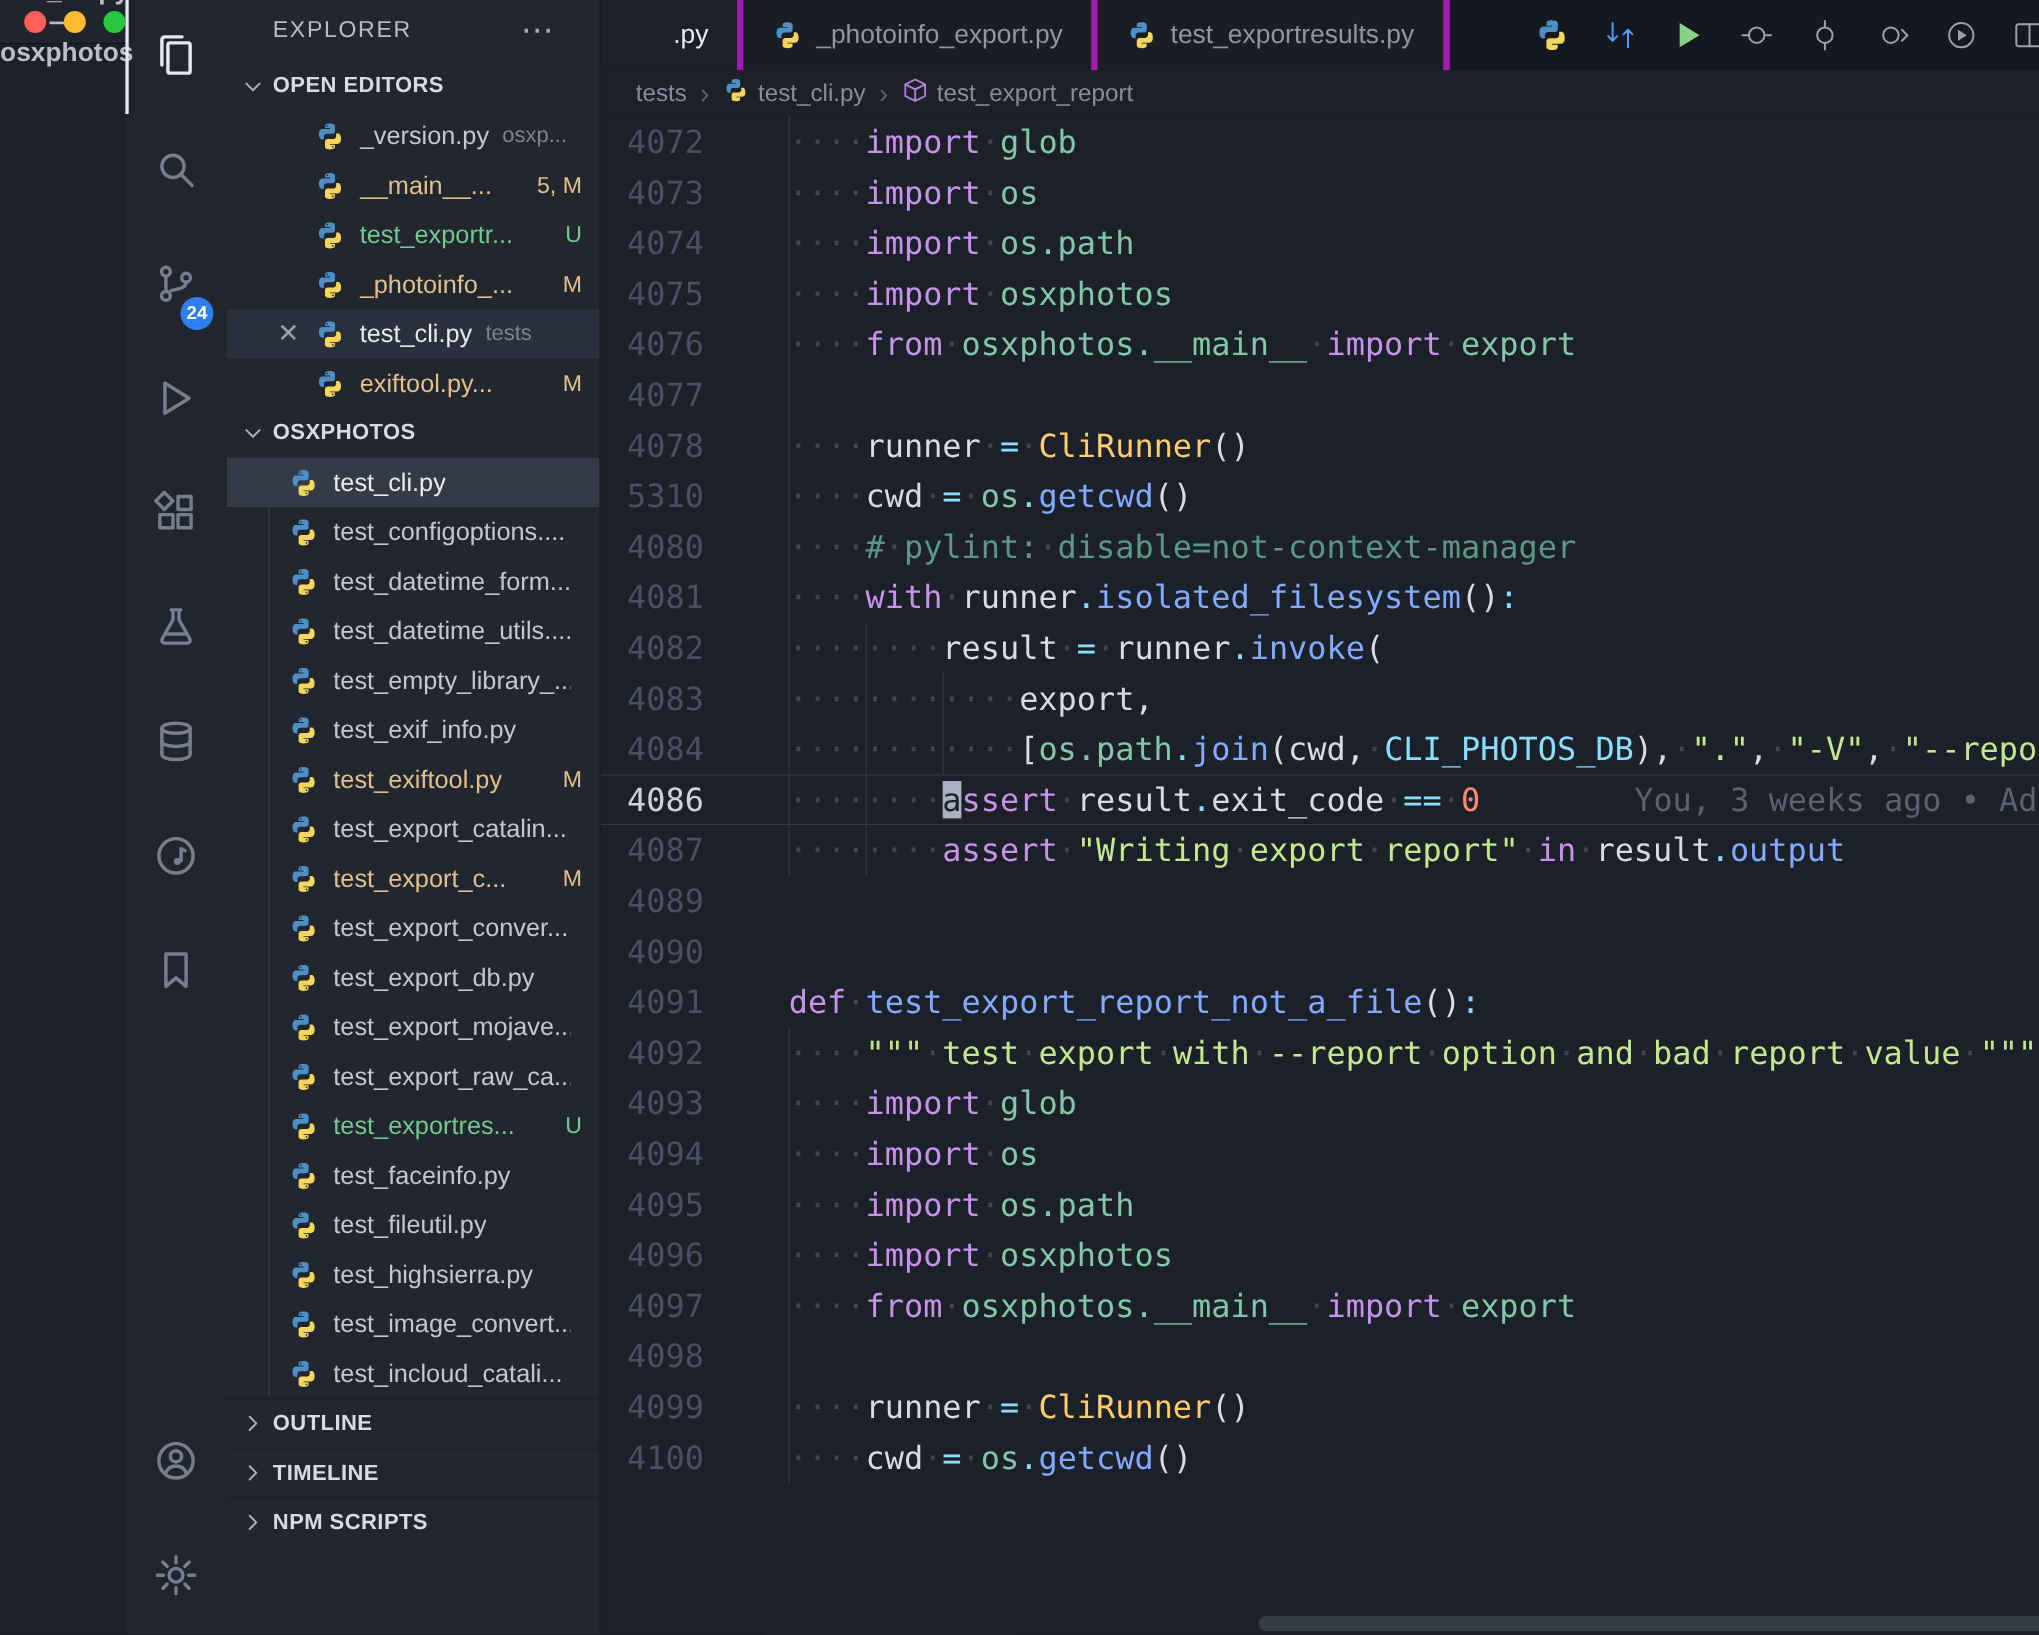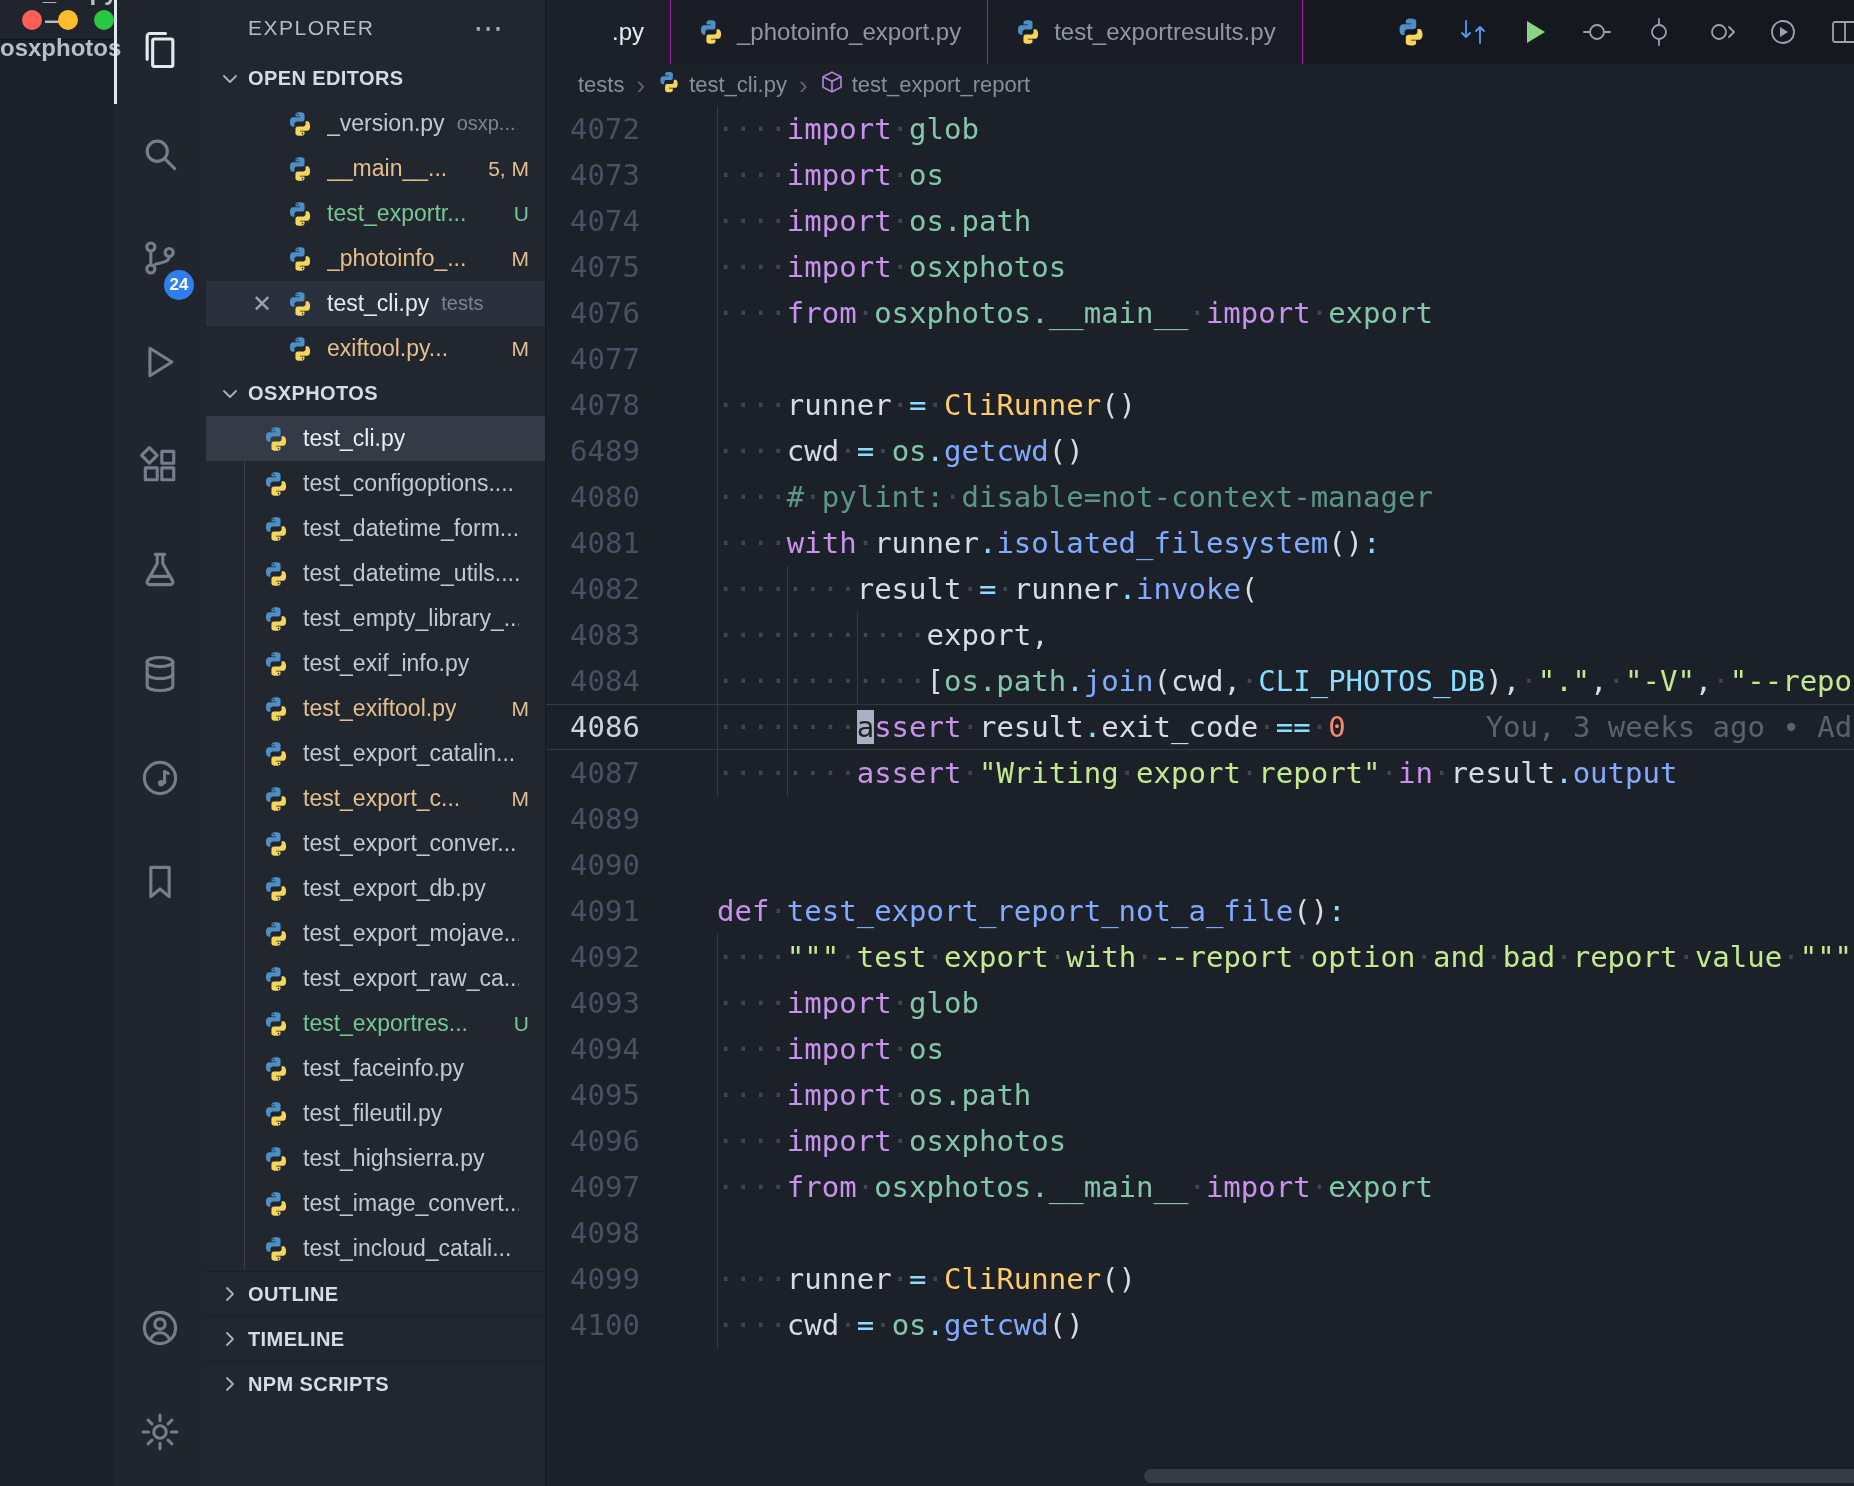--- a/index.html
+++ b/index.html
@@ -45,21 +45,21 @@
   .row.selected{background:#343b47}
   .row.selected .label{color:#e9edf3}
   .tree{position:relative;display:flex;flex-direction:column}
   .tree::before{content:"";position:absolute;left:38px;top:2px;bottom:2px;width:1px;background:#3a4150}
   .tree .row{padding-left:56px}
 
   
   .editorcol{flex:1;display:flex;flex-direction:column;min-width:0}
   .tabstrip{flex:0 0 64px;height:64px;background:#15181f;display:flex;align-items:stretch}
   .tabs{display:flex;align-items:stretch}
-  .tab{display:flex;align-items:center;gap:12px;padding:0 26px;border-right:1px solid #a21caf;background:#1a1d25;color:#8f97a6;font-size:24px;cursor:pointer;white-space:nowrap}
+  .tab{display:flex;align-items:center;gap:12px;padding:0 26px;border-right:6px solid #a21caf;background:#1a1d25;color:#8f97a6;font-size:24px;cursor:pointer;white-space:nowrap}
   .tab.active{background:#1c2028;color:#e8ecf2}
   .tab .pyicon{width:28px;height:28px}
   .actions{margin-left:auto;display:flex;align-items:center;gap:28px;padding:0 16px}
   .actions .act{width:34px;height:34px;display:flex;align-items:center;justify-content:center;color:#9aa2b1;cursor:pointer}
   .actions svg{width:32px;height:32px;stroke:currentColor;fill:none;stroke-width:1.8;stroke-linecap:round;stroke-linejoin:round}
   .breadcrumbs{flex:0 0 42px;height:42px;display:flex;align-items:center;gap:8px;padding-left:32px;color:#868d9c;font-size:22px;background:#1c2028}
   .crumb{display:flex;align-items:center;gap:8px;cursor:pointer}
   .crumb-sep{color:#5d6472;font-size:26px;margin:0 4px;line-height:1}
   .crumb svg{width:24px;height:24px}
 
@@ -591,21 +591,21 @@
               </div>
             </div>
             <div class="cl">
               <div class="ln">4078</div>
               <div class="lc">
                 <i class="guide" style="left: 53px;"></i>
                 <pre><span class="t-ws">····</span><span class="t-var">runner</span><span class="t-ws">·</span><span class="t-op">=</span><span class="t-ws">·</span><span class="t-cls">CliRunner</span><span class="t-pn">()</span></pre>
               </div>
             </div>
             <div class="cl">
-              <div class="ln">6489</div>
+              <div class="ln">5310</div>
               <div class="lc">
                 <i class="guide" style="left: 53px;"></i>
                 <pre><span class="t-ws">····</span><span class="t-var">cwd</span><span class="t-ws">·</span><span class="t-op">=</span><span class="t-ws">·</span><span class="t-mod">os</span><span class="t-op">.</span><span class="t-fn">getcwd</span><span class="t-pn">()</span></pre>
               </div>
             </div>
             <div class="cl">
               <div class="ln">4080</div>
               <div class="lc">
                 <i class="guide" style="left: 53px;"></i>
                 <pre><span class="t-ws">····</span><span class="t-cmt">#</span><span class="t-ws">·</span><span class="t-cmt">pylint:</span><span class="t-ws">·</span><span class="t-cmt">disable=not-context-manager</span></pre>

